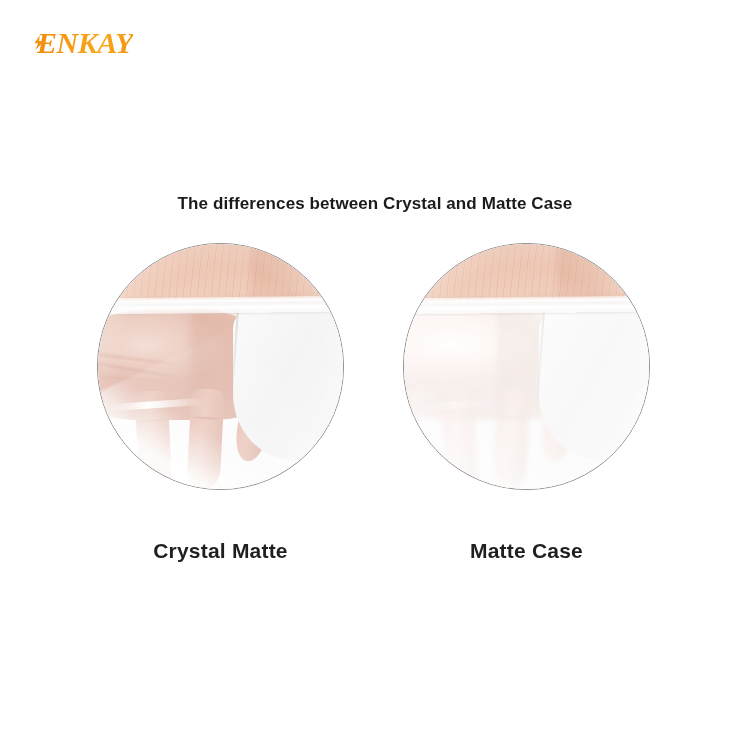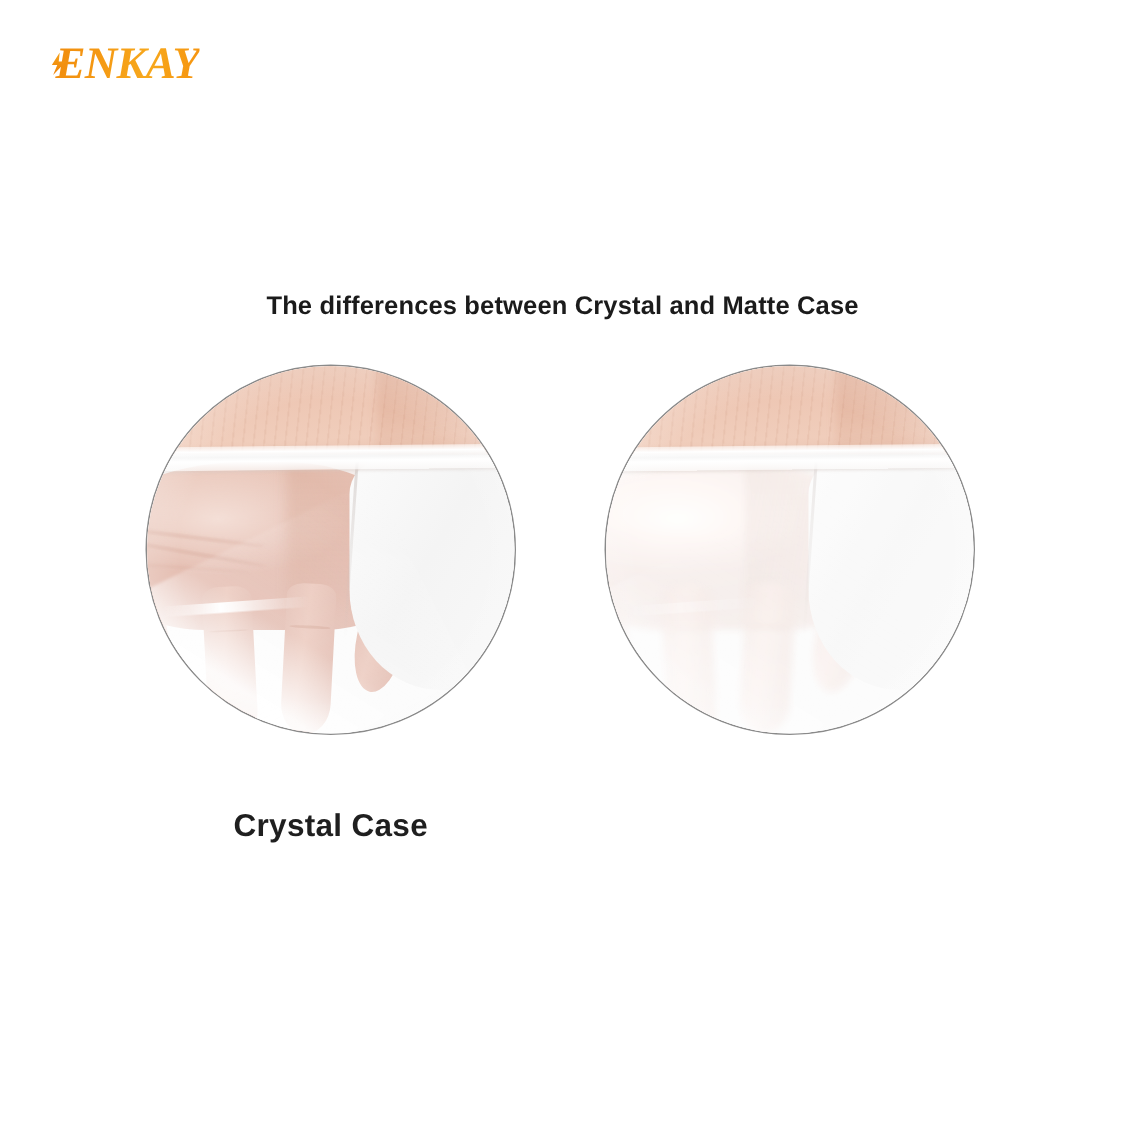--- a/index.html
+++ b/index.html
@@ -343,16 +343,17 @@
           <div class="case-body-seam"></div>
           <div class="frost"></div>
           <div class="case-edge"></div>
           <div class="gloss"></div>
           <div class="gloss2"></div>
           <div class="edge-fade"></div>
         </div>
       </div>
     </div>
 
-    <div class="case-caption left">Crystal Case</div>
+    <div class="case-caption left">Crystal Matte</div>
+    <div class="case-caption right">Matte Case</div>
 
   </div>
 </div>
 
 </body></html>

